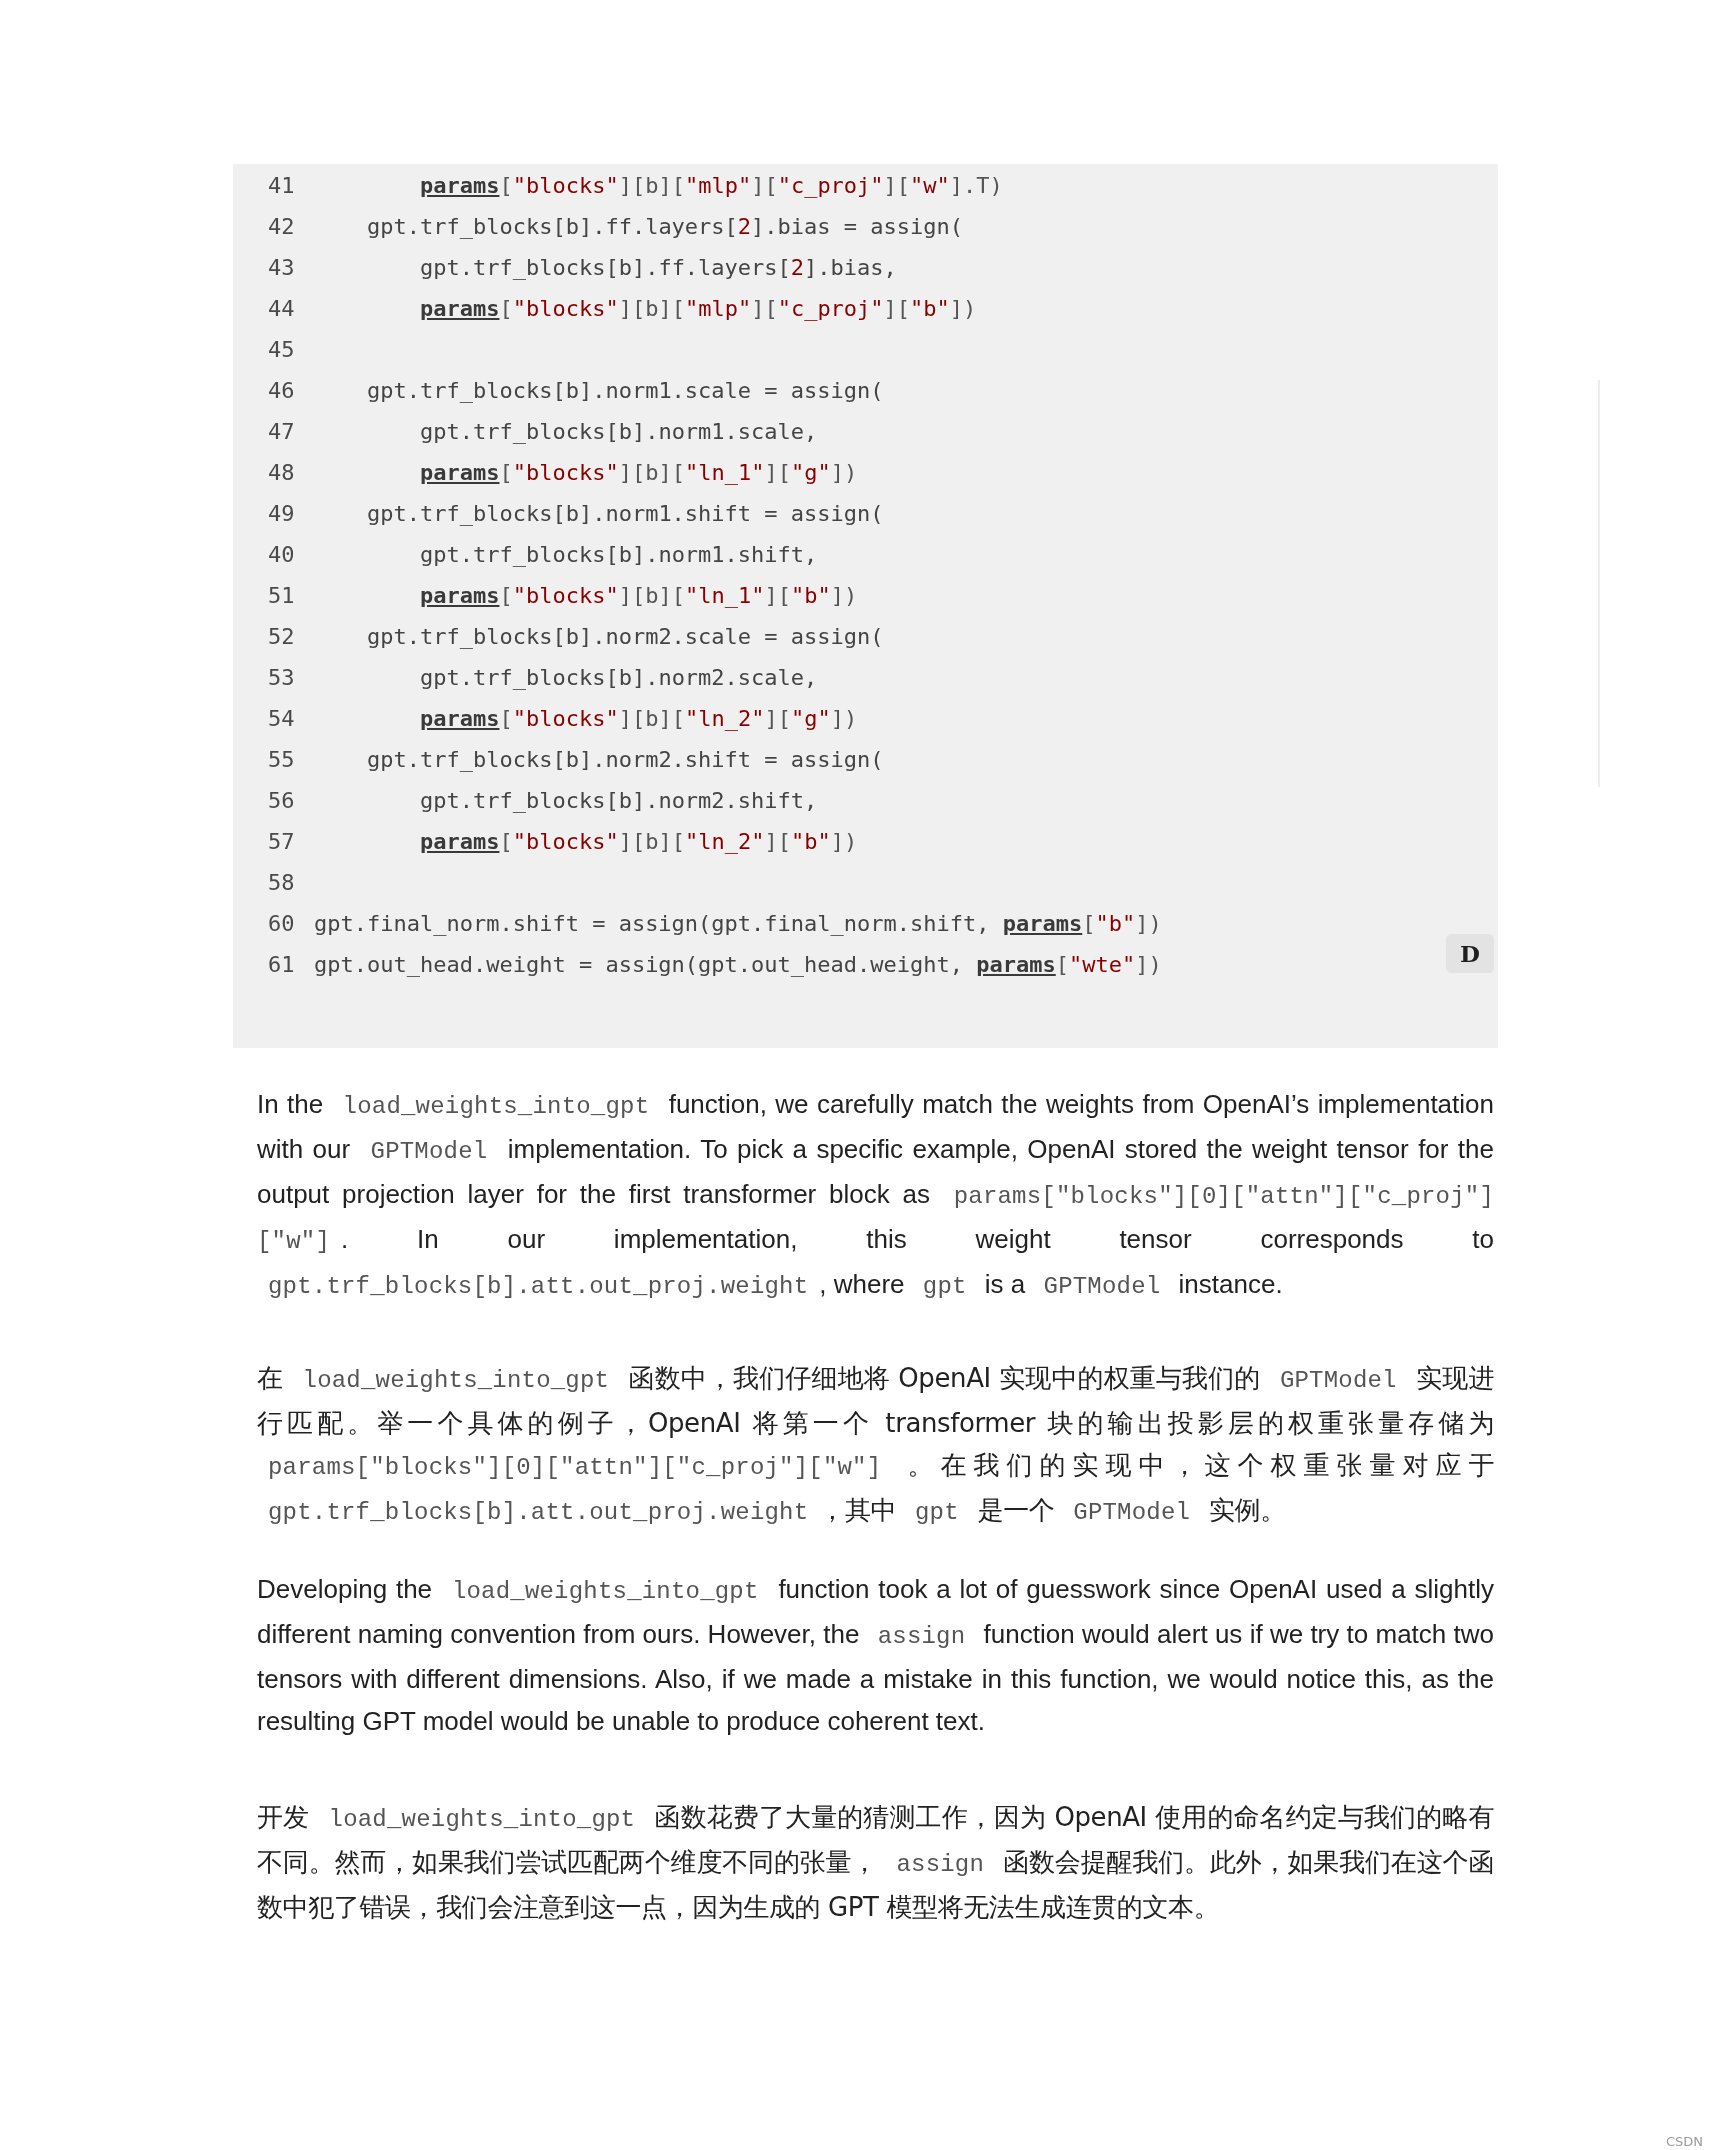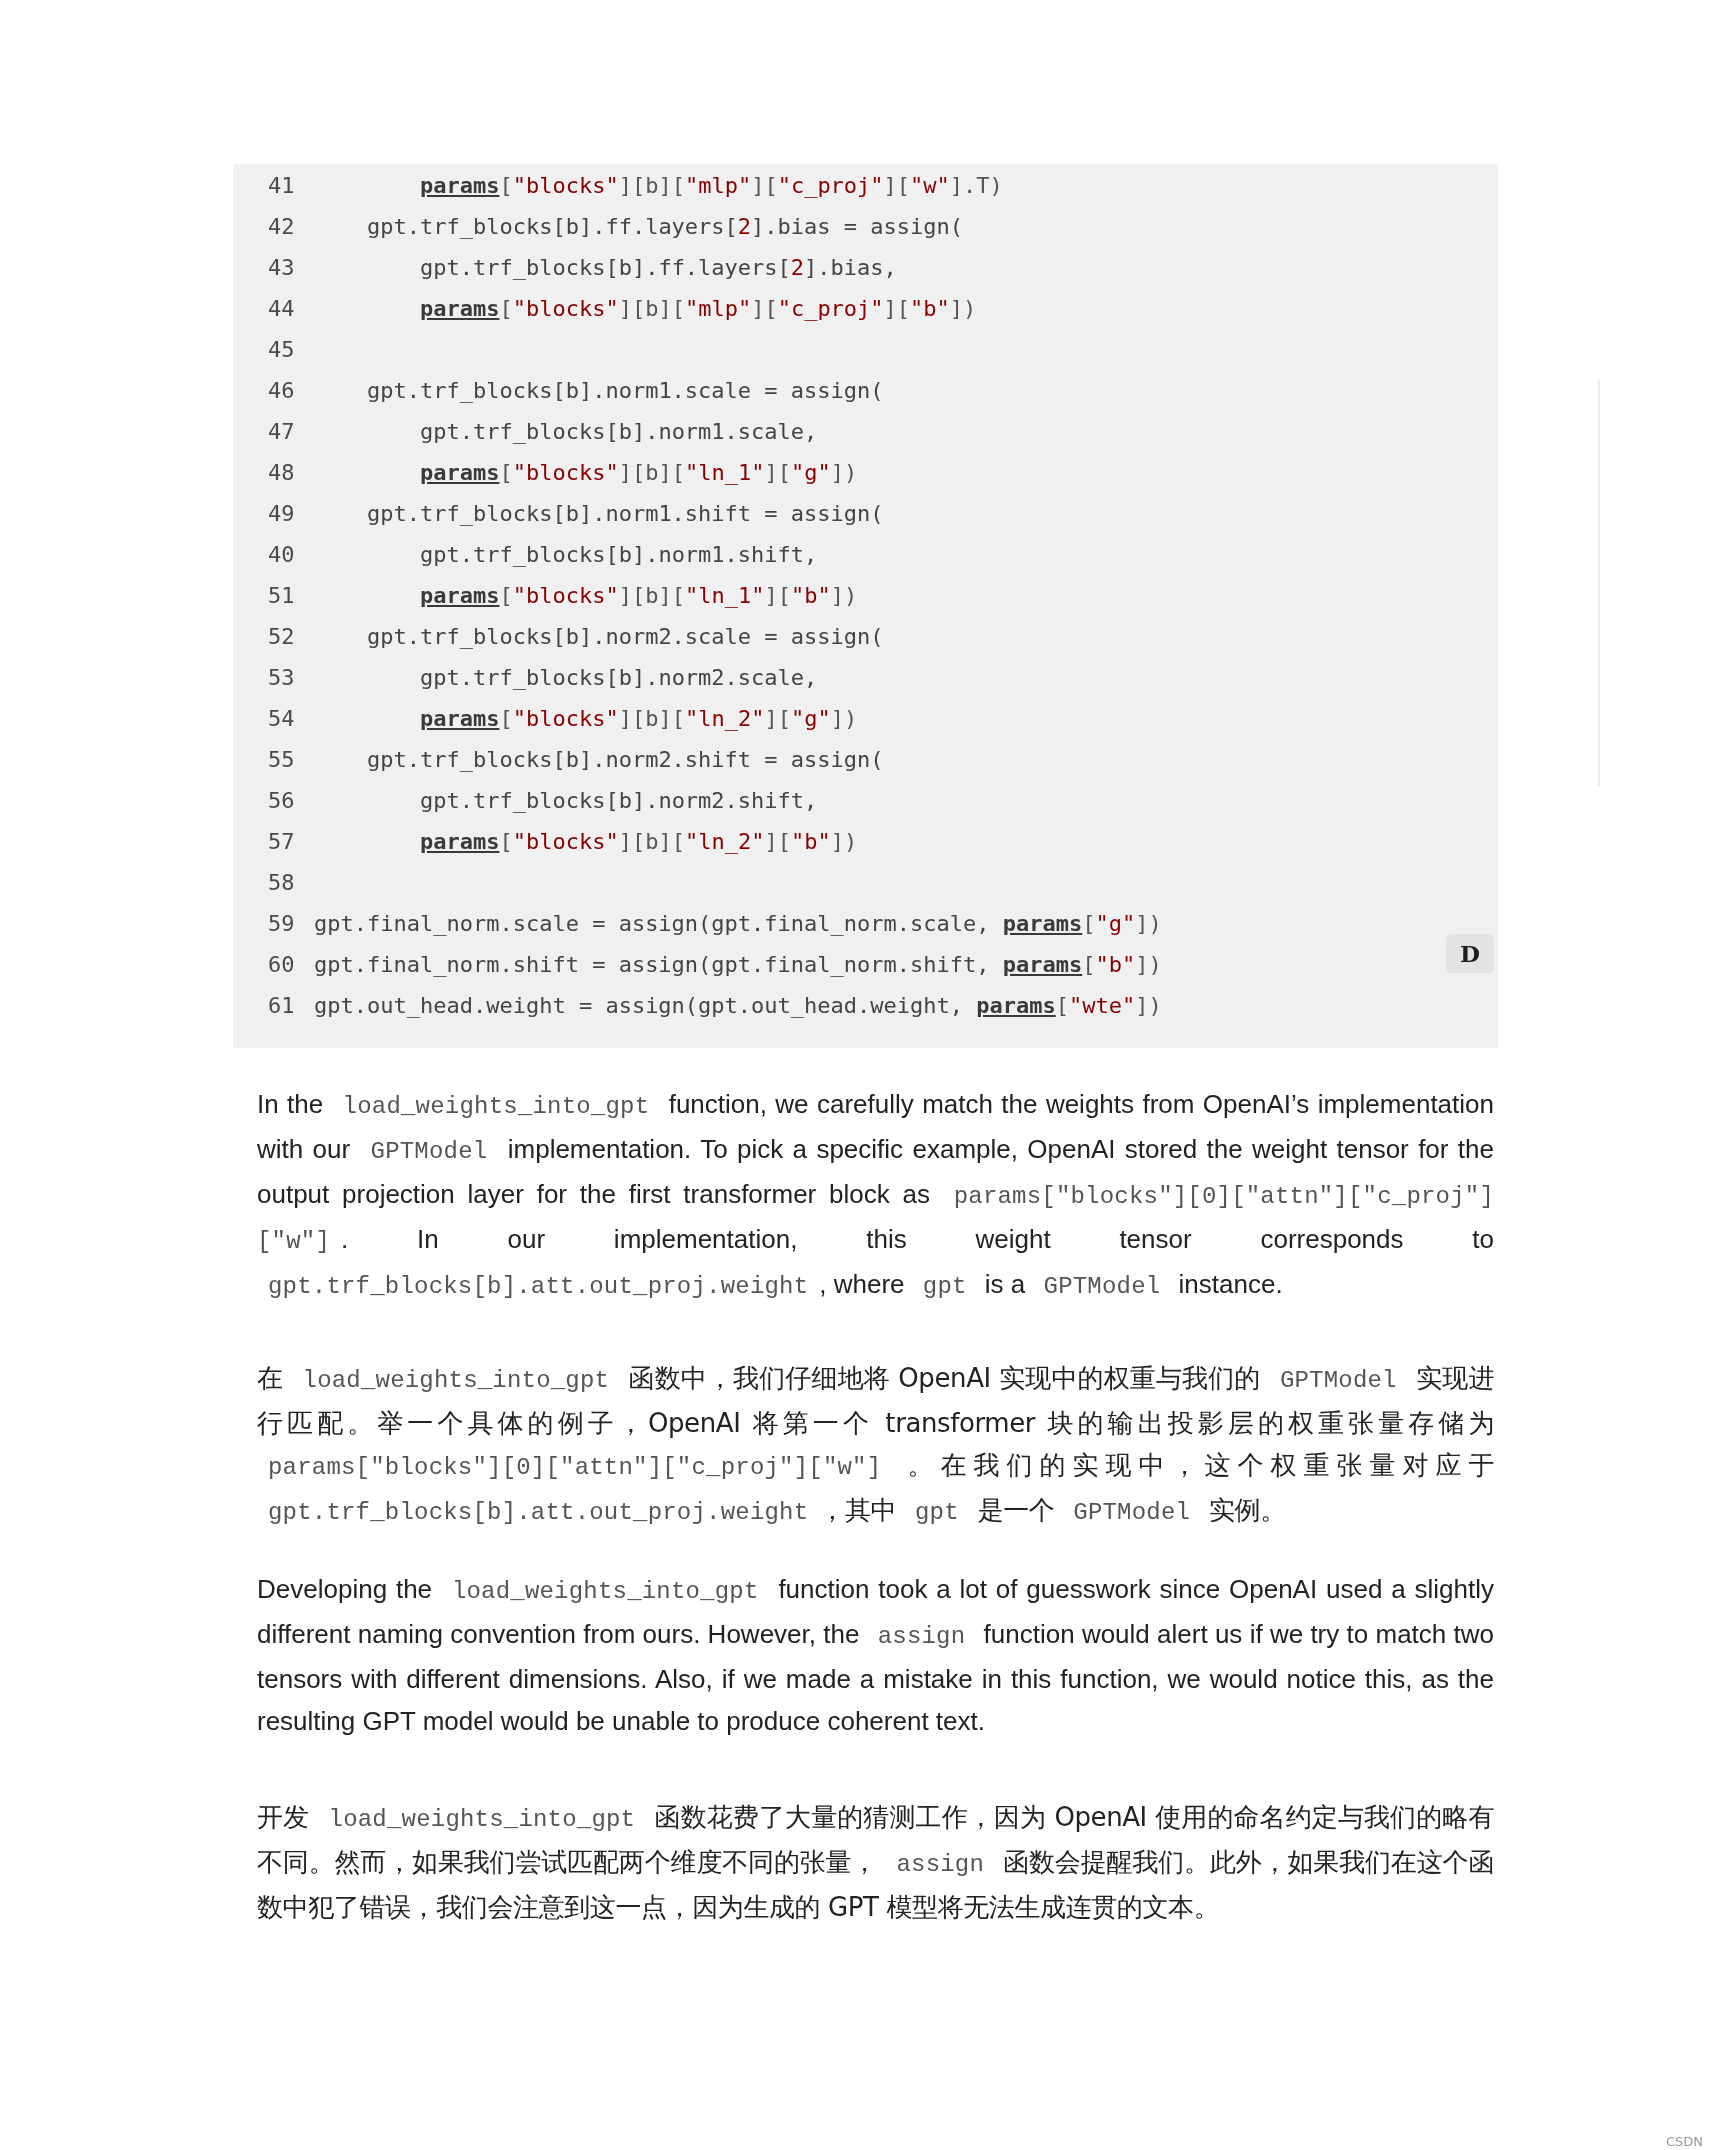--- a/index.html
+++ b/index.html
@@ -59,21 +59,20 @@
       <div class="code-line"><span class="ln">49</span><span class="src">    <span>gpt.trf_blocks[b].norm1.shift = assign(</span></span></div>
       <div class="code-line"><span class="ln">40</span><span class="src">        <span>gpt.trf_blocks[b].norm1.shift,</span></span></div>
       <div class="code-line"><span class="ln">51</span><span class="src">        <span class="tok-kw">params</span><span class="tok-p">[</span><span class="tok-str">"blocks"</span><span class="tok-p">][b][</span><span class="tok-str">"ln_1"</span><span class="tok-p">][</span><span class="tok-str">"b"</span><span class="tok-p">])</span></span></div>
       <div class="code-line"><span class="ln">52</span><span class="src">    <span>gpt.trf_blocks[b].norm2.scale = assign(</span></span></div>
       <div class="code-line"><span class="ln">53</span><span class="src">        <span>gpt.trf_blocks[b].norm2.scale,</span></span></div>
       <div class="code-line"><span class="ln">54</span><span class="src">        <span class="tok-kw">params</span><span class="tok-p">[</span><span class="tok-str">"blocks"</span><span class="tok-p">][b][</span><span class="tok-str">"ln_2"</span><span class="tok-p">][</span><span class="tok-str">"g"</span><span class="tok-p">])</span></span></div>
       <div class="code-line"><span class="ln">55</span><span class="src">    <span>gpt.trf_blocks[b].norm2.shift = assign(</span></span></div>
       <div class="code-line"><span class="ln">56</span><span class="src">        <span>gpt.trf_blocks[b].norm2.shift,</span></span></div>
       <div class="code-line"><span class="ln">57</span><span class="src">        <span class="tok-kw">params</span><span class="tok-p">[</span><span class="tok-str">"blocks"</span><span class="tok-p">][b][</span><span class="tok-str">"ln_2"</span><span class="tok-p">][</span><span class="tok-str">"b"</span><span class="tok-p">])</span></span></div>
       <div class="code-line"><span class="ln">58</span><span class="src"></span></div>
-      <div class="code-line"><span class="ln">59</span><span class="src"><span>gpt.final_norm.scale = assign(gpt.final_norm.scale, </span><span class="tok-kw">params</span><span class="tok-p">[</span><span class="tok-str">"g"</span><span class="tok-p">])</span></span></div>
       <div class="code-line"><span class="ln">60</span><span class="src"><span>gpt.final_norm.shift = assign(gpt.final_norm.shift, </span><span class="tok-kw">params</span><span class="tok-p">[</span><span class="tok-str">"b"</span><span class="tok-p">])</span></span></div>
       <div class="code-line"><span class="ln">61</span><span class="src"><span>gpt.out_head.weight = assign(gpt.out_head.weight, </span><span class="tok-kw">params</span><span class="tok-p">[</span><span class="tok-str">"wte"</span><span class="tok-p">])</span></span></div>
     </div>
 </div>
 
 <div class="copy-btn">D</div>
 
 <div class="side-rule"></div>
 
 <p class="para" style="top:1083px">In the <code>load_weights_into_gpt</code> function, we carefully match the weights from OpenAI’s implementation with our <code>GPTModel</code> implementation. To pick a specific example, OpenAI stored the weight tensor for the output projection layer for the first transformer block as <code>params["blocks"][0]["attn"]["c_proj"]["w"]</code>. In our implementation, this weight tensor corresponds to <code>gpt.trf_blocks[b].att.out_proj.weight</code>, where <code>gpt</code> is a <code>GPTModel</code> instance.</p>

